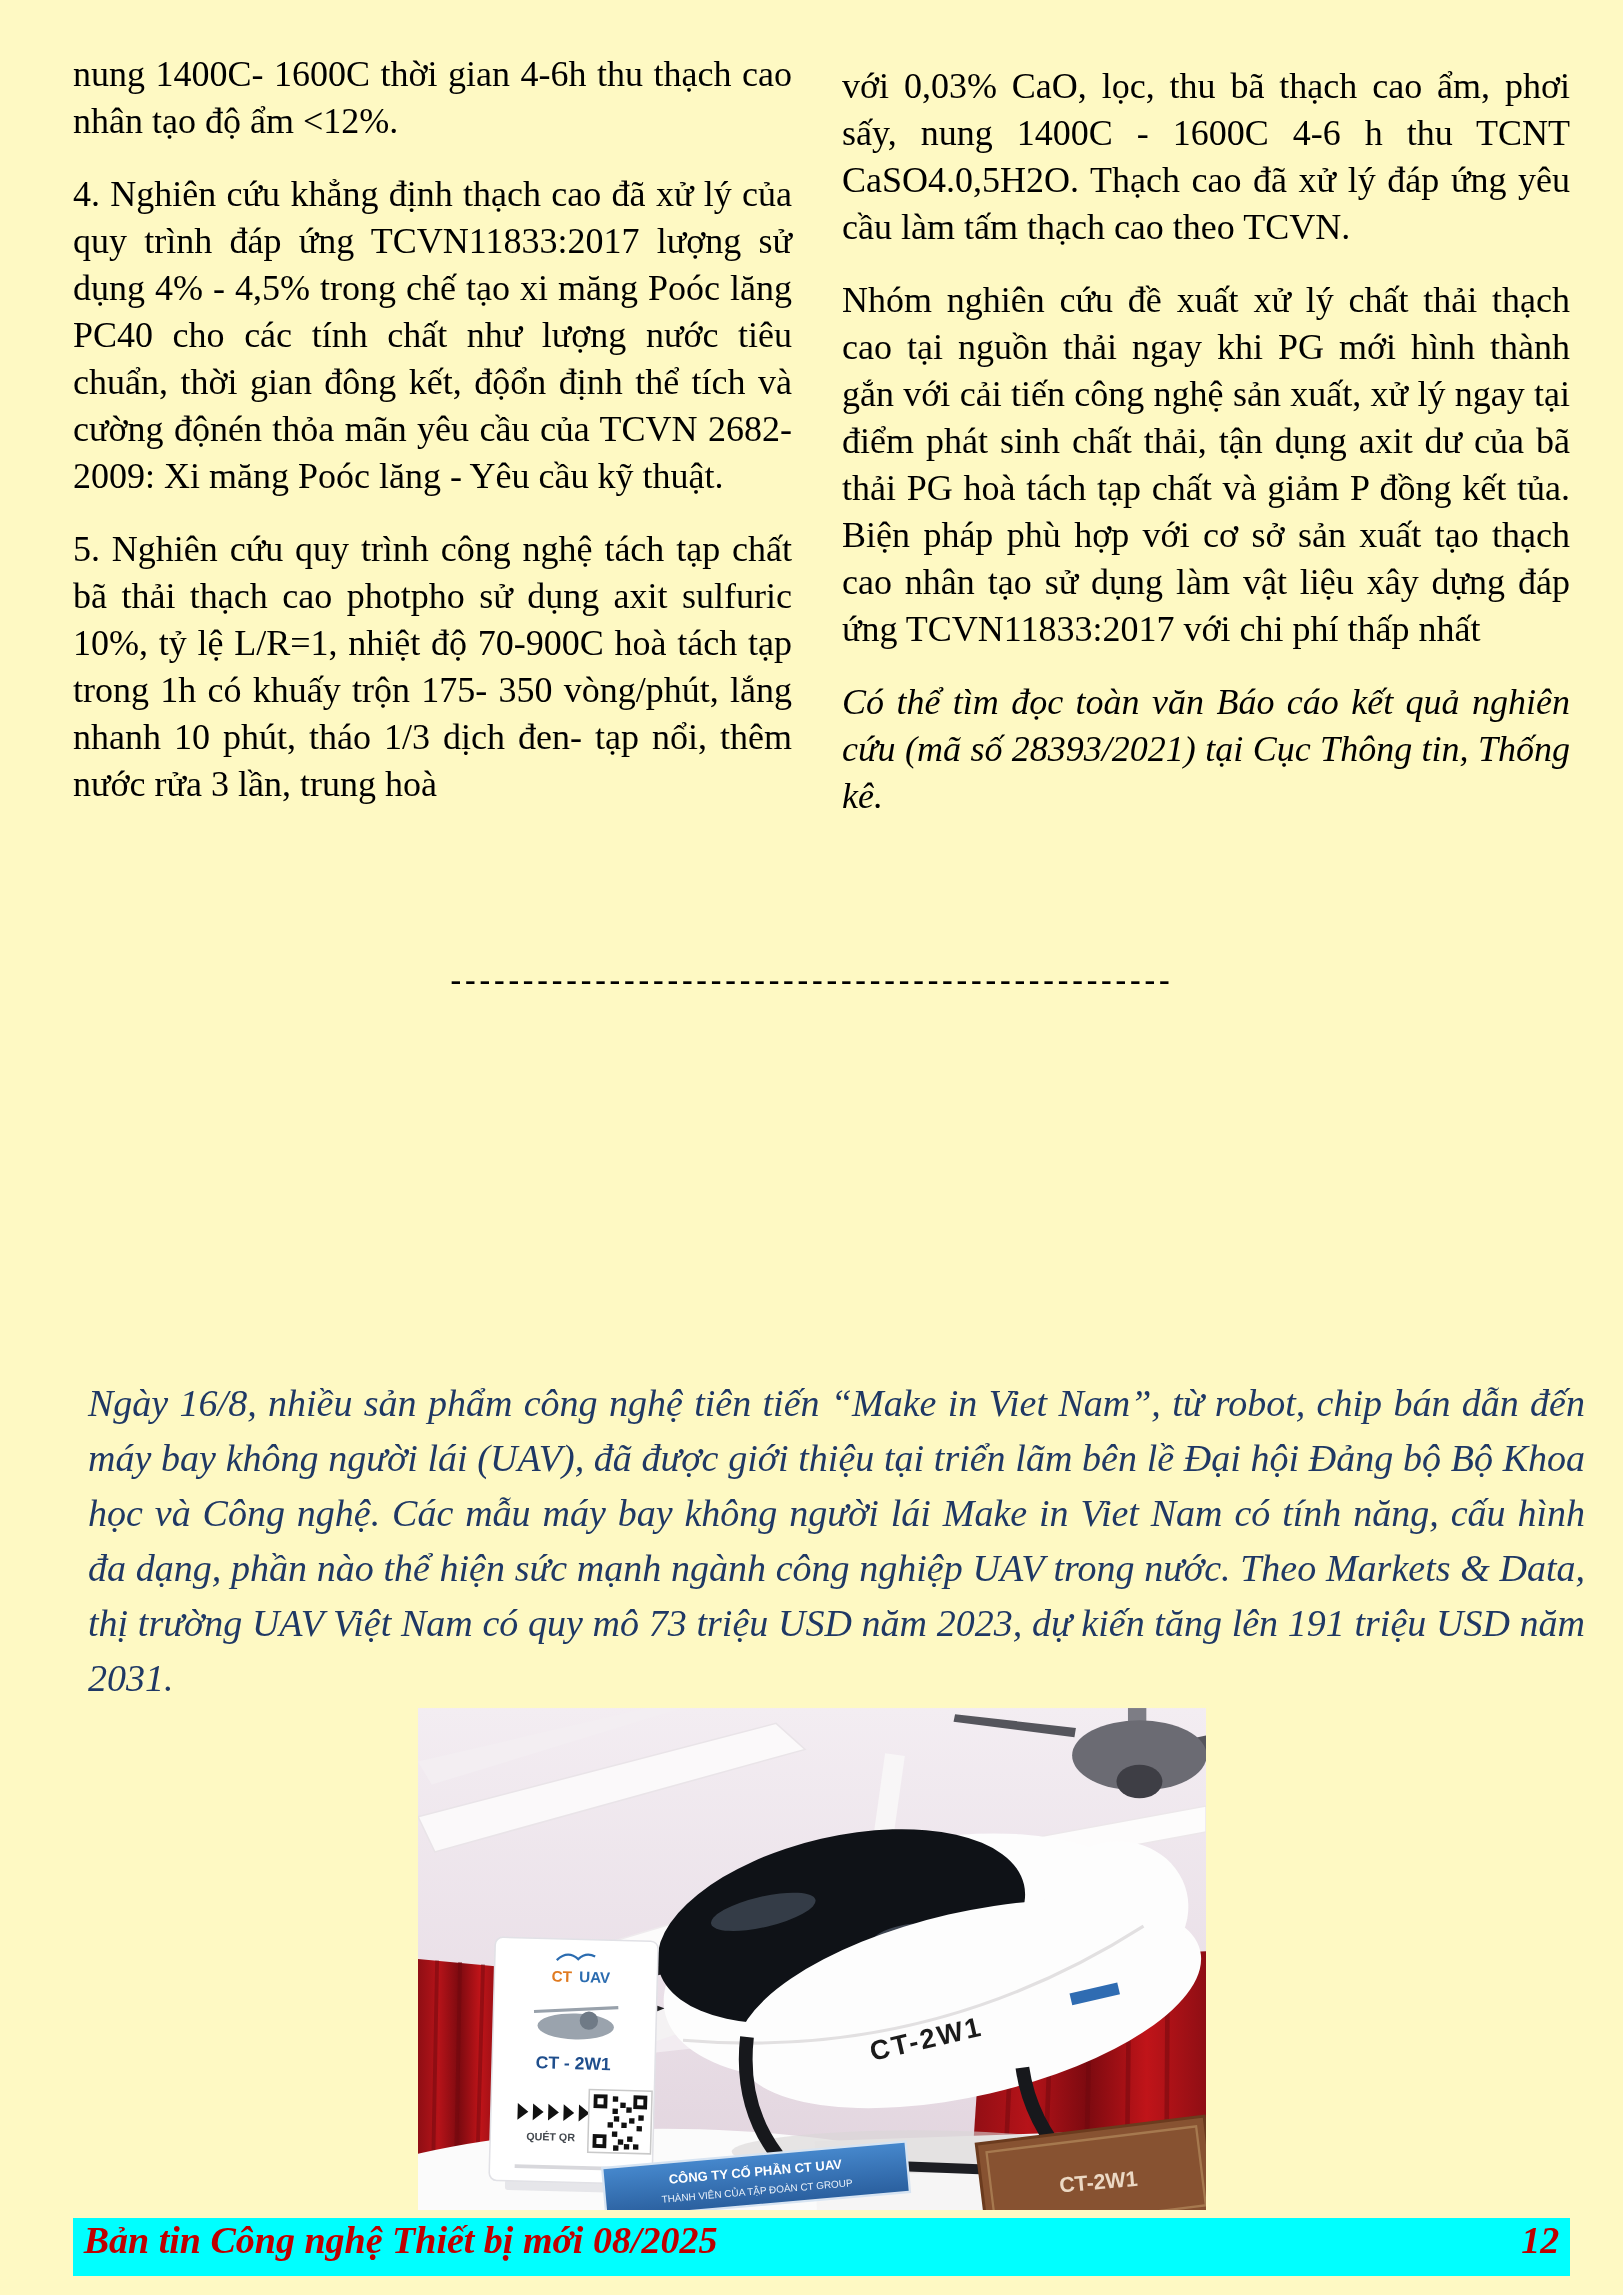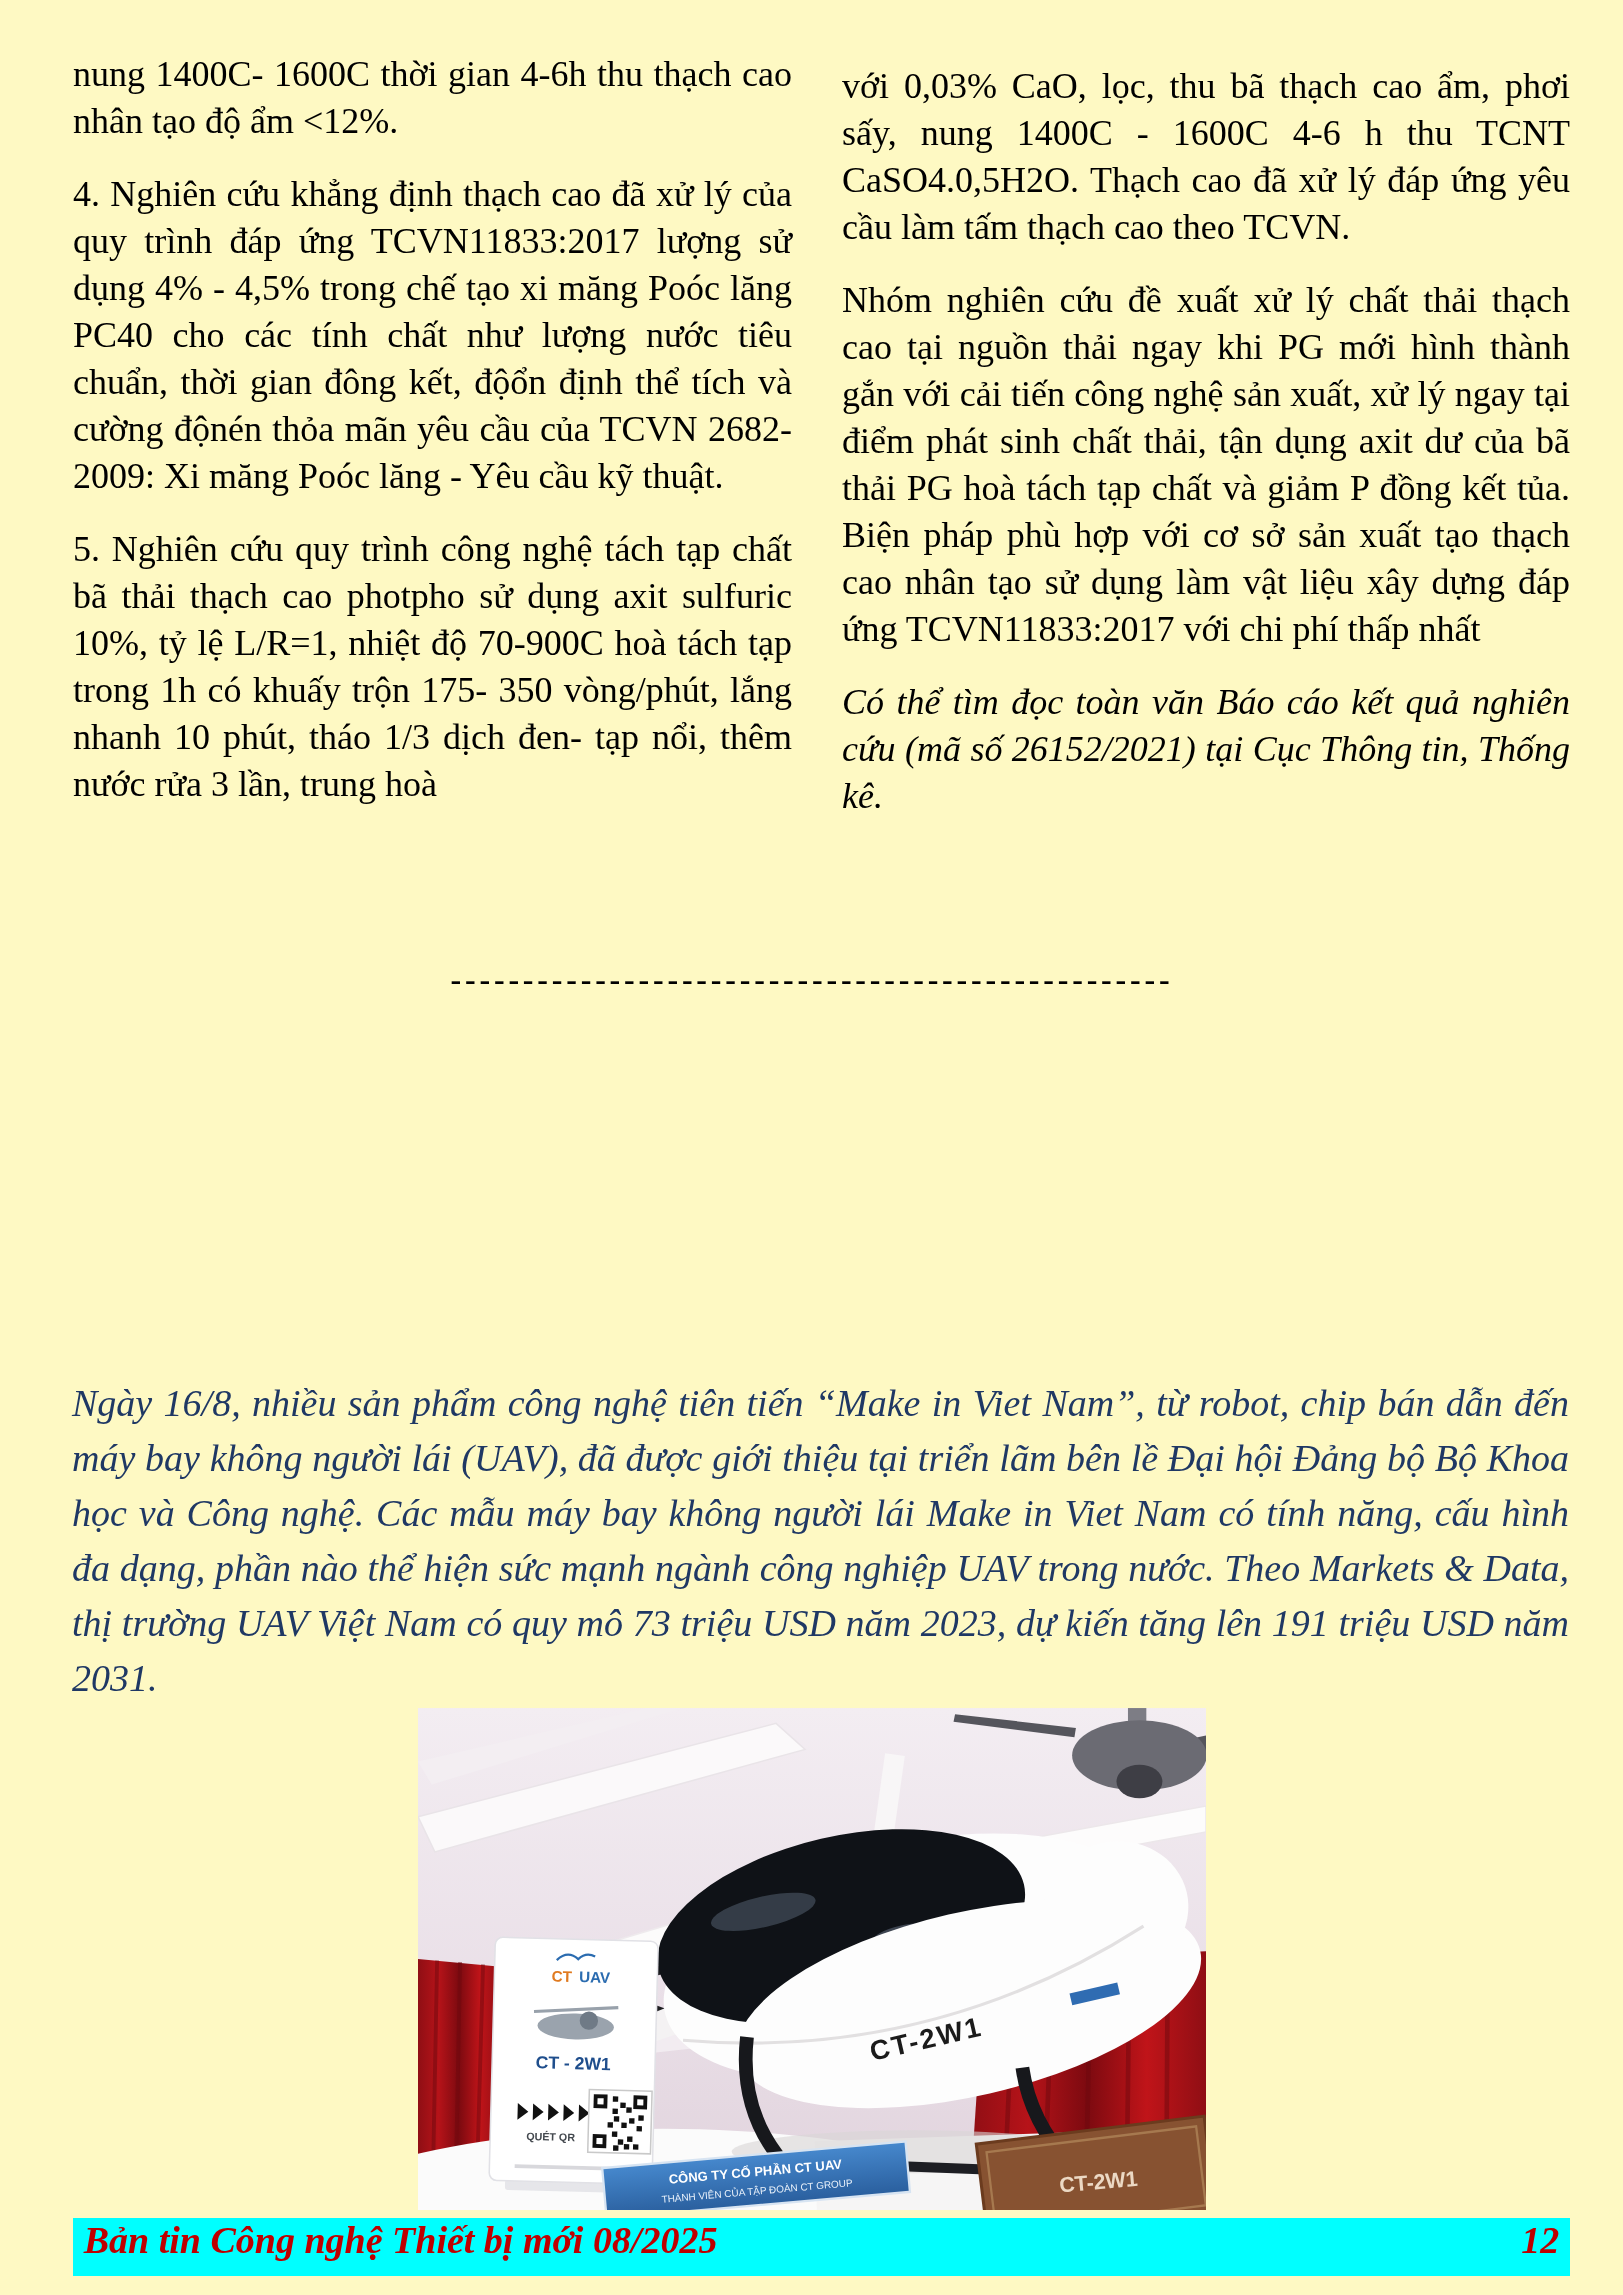--- a/index.html
+++ b/index.html
@@ -17,21 +17,21 @@
   .col p.signature { text-align:right; font-weight:bold; font-style:italic; margin-top:20px; }
   .separator {
     position:absolute; left:0; top:961px; width:100%; text-align:center;
     font-weight:bold; font-size:32px; letter-spacing:3.8px; white-space:nowrap;
   }
   .heading2 {
     position:absolute; left:73px; top:1293px; margin:0;
     font-size:43px; font-weight:bold; color:#a3551c; letter-spacing:0.8px;
   }
   .lead {
-    position:absolute; left:72px; top:1376px; width:1497px; margin:0;
+    position:absolute; left:88px; top:1376px; width:1497px; margin:0;
     font-size:38px; line-height:55px; font-style:italic; color:#1f3864; text-align:justify;
   }
   .photo {
     position:absolute; left:418px; top:1708px; width:788px; height:502px; overflow:hidden;
   }
   .footer {
     position:absolute; left:73px; top:2218px; width:1497px; height:58px;
     background:#00ffff; display:flex; justify-content:space-between;
     padding:0 10.7px; box-sizing:border-box;
     font-size:38px; font-weight:bold; font-style:italic; color:#be0000;
@@ -44,21 +44,21 @@
 
   <div class="columns">
     <div class="col col-left">
       <p>nung 1400C- 1600C thời gian 4-6h thu thạch cao nhân tạo độ ẩm &lt;12%.</p>
       <p>4. Nghiên cứu khẳng định thạch cao đã xử lý của quy trình đáp ứng TCVN11833:2017 lượng sử dụng 4% - 4,5% trong chế tạo xi măng Poóc lăng PC40 cho các tính chất như lượng nước tiêu chuẩn, thời gian đông kết, độổn định thể tích và cường độnén thỏa mãn yêu cầu của TCVN 2682-2009: Xi măng Poóc lăng - Yêu cầu kỹ thuật.</p>
       <p>5. Nghiên cứu quy trình công nghệ tách tạp chất bã thải thạch cao photpho sử dụng axit sulfuric 10%, tỷ lệ L/R=1, nhiệt độ 70-900C hoà tách tạp trong 1h có khuấy trộn 175- 350 vòng/phút, lắng nhanh 10 phút, tháo 1/3 dịch đen- tạp nổi, thêm nước rửa 3 lần, trung hoà</p>
     </div>
     <div class="col col-right">
       <p>với 0,03% CaO, lọc, thu bã thạch cao ẩm, phơi sấy, nung 1400C - 1600C 4-6 h thu TCNT CaSO4.0,5H2O. Thạch cao đã xử lý đáp ứng yêu cầu làm tấm thạch cao theo TCVN.</p>
       <p>Nhóm nghiên cứu đề xuất xử lý chất thải thạch cao tại nguồn thải ngay khi PG mới hình thành gắn với cải tiến công nghệ sản xuất, xử lý ngay tại điểm phát sinh chất thải, tận dụng axit dư của bã thải PG hoà tách tạp chất và giảm P đồng kết tủa. Biện pháp phù hợp với cơ sở sản xuất tạo thạch cao nhân tạo sử dụng làm vật liệu xây dựng đáp ứng TCVN11833:2017 với chi phí thấp nhất</p>
-      <p class="note">Có thể tìm đọc toàn văn Báo cáo kết quả nghiên cứu (mã số 26152/2021) tại Cục Thông tin, Thống kê.</p>
+      <p class="note">Có thể tìm đọc toàn văn Báo cáo kết quả nghiên cứu (mã số 28393/2021) tại Cục Thông tin, Thống kê.</p>
     </div>
   </div>
 
   <div class="separator">--------------------------------------------------</div>
 
 
   <p class="lead">Ngày 16/8, nhiều sản phẩm công nghệ tiên tiến “Make in Viet Nam”, từ robot, chip bán dẫn đến máy bay không người lái (UAV), đã được giới thiệu tại triển lãm bên lề Đại hội Đảng bộ Bộ Khoa học và Công nghệ. Các mẫu máy bay không người lái Make in Viet Nam có tính năng, cấu hình đa dạng, phần nào thể hiện sức mạnh ngành công nghiệp UAV trong nước. Theo Markets &amp; Data, thị trường UAV Việt Nam có quy mô 73 triệu USD năm 2023, dự kiến tăng lên 191 triệu USD năm 2031.</p>
 
   <div class="photo">
     <svg viewBox="0 0 1030 656" width="788" height="502" aria-hidden="true">

